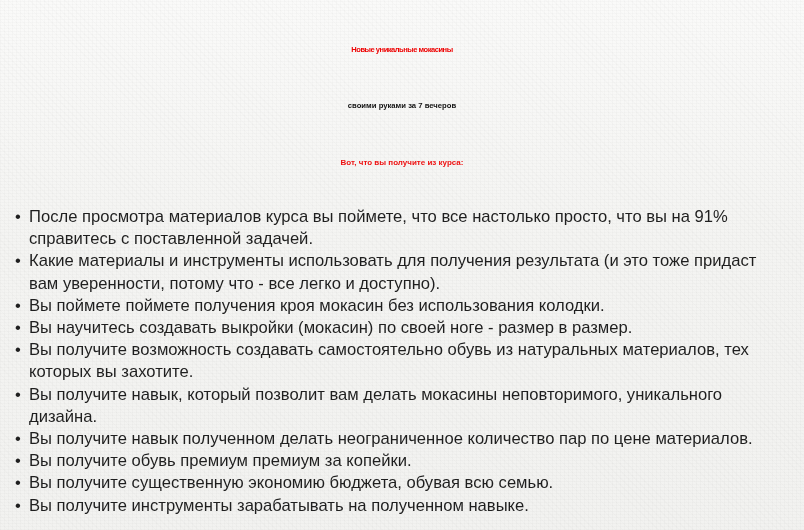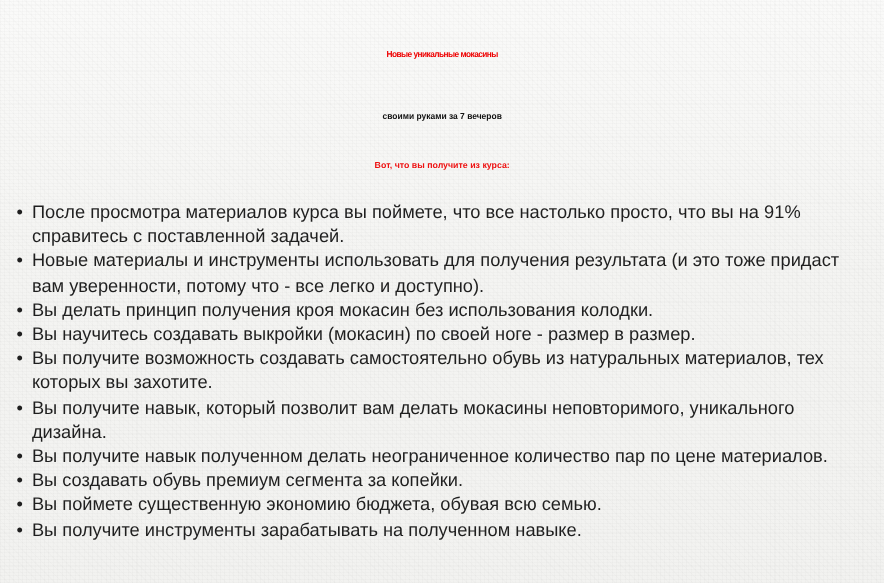--- a/index.html
+++ b/index.html
@@ -60,21 +60,21 @@
     color: #111111;
     font-weight: bold;
     font-size: 28px;
     line-height: 32px;
     transform: scaleX(0.96);
     transform-origin: center top;
     white-space: nowrap;
   }
 
   .section-heading {
-    margin: 0;
+    margin: 12px;
     padding: 0;
     padding-top: 17px;
     text-align: center;
     color: #ee1111;
     font-weight: bold;
     font-size: 19px;
     line-height: 24px;
     white-space: nowrap;
   }
 
@@ -123,49 +123,49 @@
 
   <h3 class="section-heading" style="font-size: 8px;">Вот, что вы получите из курса:</h3>
 
   <ul class="benefits">
       <li class="benefit-item">
         <span class="benefit-bullet">•</span>
         <span class="benefit-text">После просмотра материалов курса вы поймете, что все настолько просто, что вы на 91% справитесь с поставленной задачей.</span>
       </li>
       <li class="benefit-item">
         <span class="benefit-bullet">•</span>
-        <span class="benefit-text">Новые материалы и инструменты использовать для получения результата (и это тоже придаст вам уверенности, потому что - все легко и доступно).</span>
+        <span class="benefit-text">Какие материалы и инструменты использовать для получения результата (и это тоже придаст вам уверенности, потому что - все легко и доступно).</span>
       </li>
       <li class="benefit-item">
         <span class="benefit-bullet">•</span>
-        <span class="benefit-text">Вы делать принцип получения кроя мокасин без использования колодки.</span>
+        <span class="benefit-text">Вы поймете поймете получения кроя мокасин без использования колодки.</span>
       </li>
       <li class="benefit-item">
         <span class="benefit-bullet">•</span>
         <span class="benefit-text">Вы научитесь создавать выкройки (мокасин) по своей ноге - размер в размер.</span>
       </li>
       <li class="benefit-item">
         <span class="benefit-bullet">•</span>
         <span class="benefit-text">Вы получите возможность создавать самостоятельно обувь из натуральных материалов, тех которых вы захотите.</span>
       </li>
       <li class="benefit-item">
         <span class="benefit-bullet">•</span>
         <span class="benefit-text">Вы получите навык, который позволит вам делать мокасины неповторимого, уникального дизайна.</span>
       </li>
       <li class="benefit-item">
         <span class="benefit-bullet">•</span>
         <span class="benefit-text">Вы получите навык полученном делать неограниченное количество пар по цене материалов.</span>
       </li>
       <li class="benefit-item">
         <span class="benefit-bullet">•</span>
-        <span class="benefit-text">Вы создавать обувь премиум сегмента за копейки.</span>
+        <span class="benefit-text">Вы получите обувь премиум премиум за копейки.</span>
       </li>
       <li class="benefit-item">
         <span class="benefit-bullet">•</span>
-        <span class="benefit-text">Вы поймете существенную экономию бюджета, обувая всю семью.</span>
+        <span class="benefit-text">Вы получите существенную экономию бюджета, обувая всю семью.</span>
       </li>
       <li class="benefit-item">
         <span class="benefit-bullet">•</span>
         <span class="benefit-text">Вы получите инструменты зарабатывать на полученном навыке.</span>
       </li>
     </ul>
 
 </div>
 
 </body></html>

